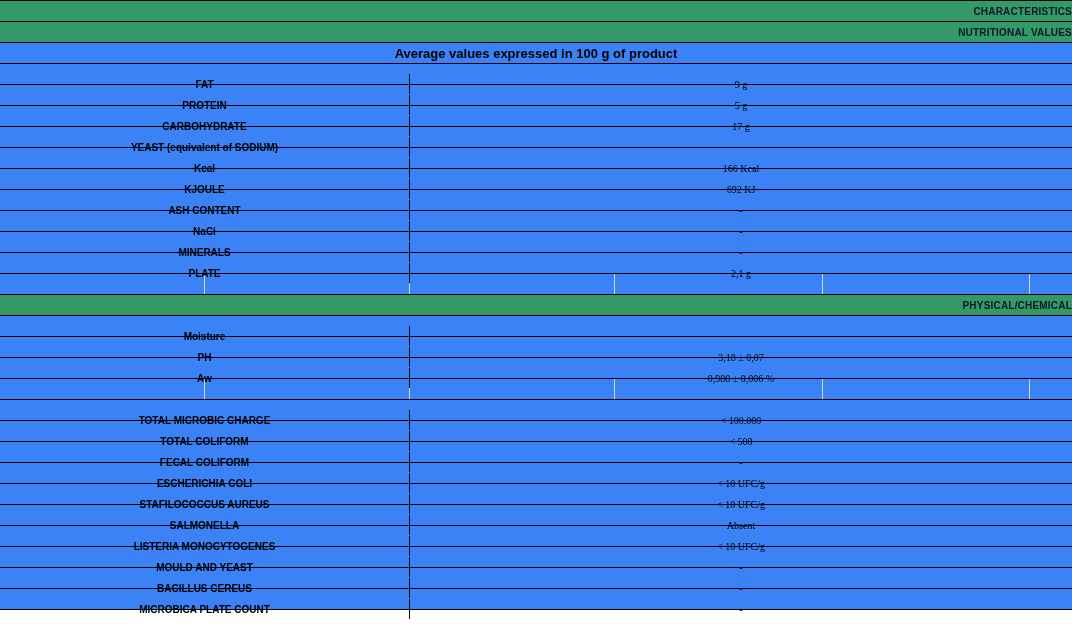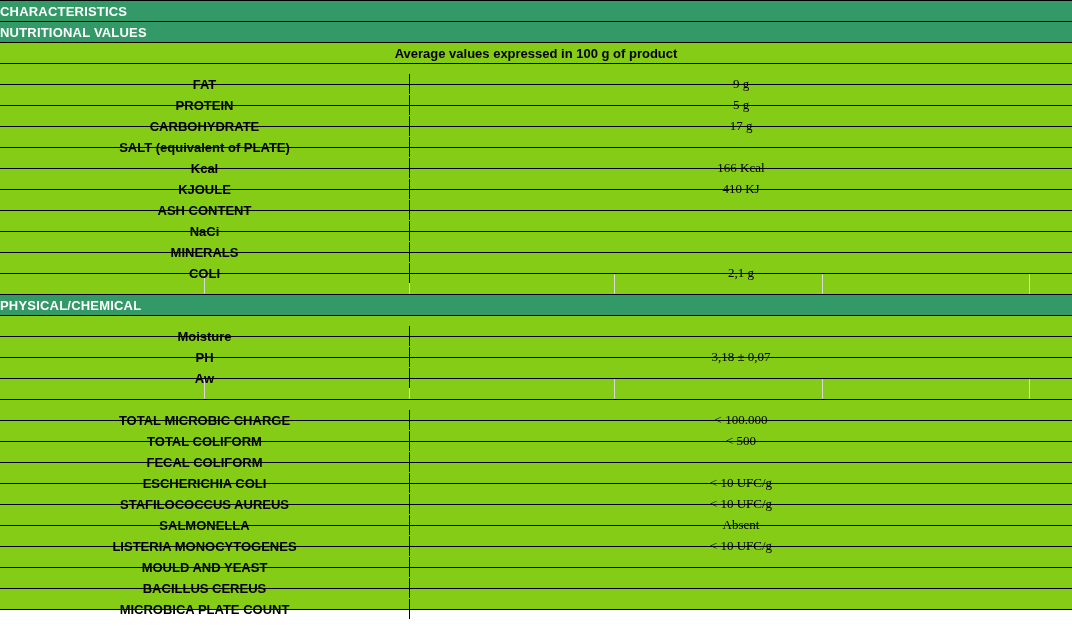--- a/index.html
+++ b/index.html
@@ -13,42 +13,42 @@
   }
   .sheet {
     width: 1072px;
     border-top: 1px solid #000;
   }
   .row {
     height: 20px;
     border-bottom: 1px solid #000;
     display: flex;
     align-items: center;
-    background: #84cc16;
+    background: #3b82f6;
   }
   .row.green {
     background: #339966;
-    color: #ffffff;
+    color: #0f172a;
     font-weight: bold;
-    font-size: 13px;
-    justify-content: flex-start;
+    font-size: 10px;
+    justify-content: flex-end;
     letter-spacing: 0.2px;
   }
   .row.sub {
     font-weight: bold;
     font-size: 13px;
     color: #000000;
     justify-content: center;
   }
   .row.data .cell {
     height: 100%;
     display: flex;
     align-items: center;
     justify-content: center;
-    font-size: 13px;
+    font-size: 10px;
     color: #000000;
     margin-top: 20px;
   }
   .row.data .label {
     width: 410px;
     border-right: 1px solid #000;
     font-weight: bold;
     box-sizing: border-box;
   }
   .row.data .value {
@@ -90,63 +90,64 @@
   </div>
   <div class="row data">
     <div class="cell label">PROTEIN</div>
     <div class="cell value">5 g</div>
   </div>
   <div class="row data">
     <div class="cell label">CARBOHYDRATE</div>
     <div class="cell value">17 g</div>
   </div>
   <div class="row data">
-    <div class="cell label">SALT (equivalent of PLATE)</div>
+    <div class="cell label">YEAST (equivalent of SODIUM)</div>
     <div class="cell value"></div>
   </div>
   <div class="row data">
     <div class="cell label">Kcal</div>
     <div class="cell value">166 Kcal</div>
   </div>
   <div class="row data">
     <div class="cell label">KJOULE</div>
-    <div class="cell value">410 KJ</div>
+    <div class="cell value">692 KJ</div>
   </div>
   <div class="row data">
     <div class="cell label">ASH CONTENT</div>
     <div class="cell value">-</div>
   </div>
   <div class="row data">
     <div class="cell label">NaCi</div>
     <div class="cell value">-</div>
   </div>
   <div class="row data">
     <div class="cell label">MINERALS</div>
     <div class="cell value">-</div>
   </div>
   <div class="row data">
-    <div class="cell label">COLI</div>
+    <div class="cell label">PLATE</div>
     <div class="cell value">2,1 g</div>
   </div>
 
   <div class="row gap"></div>
 
   <div class="row green">
     <span>PHYSICAL/CHEMICAL</span>
   </div>
   <div class="row data">
     <div class="cell label">Moisture</div>
     <div class="cell value"></div>
   </div>
   <div class="row data">
     <div class="cell label">PH</div>
     <div class="cell value">3,18 ± 0,07</div>
   </div>
   <div class="row data">
     <div class="cell label">Aw</div>
+    <div class="cell value">0,988 ± 0,006 %</div>
   </div>
 
   <div class="row gap"></div>
 
   <div class="row data">
     <div class="cell label">TOTAL MICROBIC CHARGE</div>
     <div class="cell value">&lt; 100.000</div>
   </div>
   <div class="row data">
     <div class="cell label">TOTAL COLIFORM</div>

